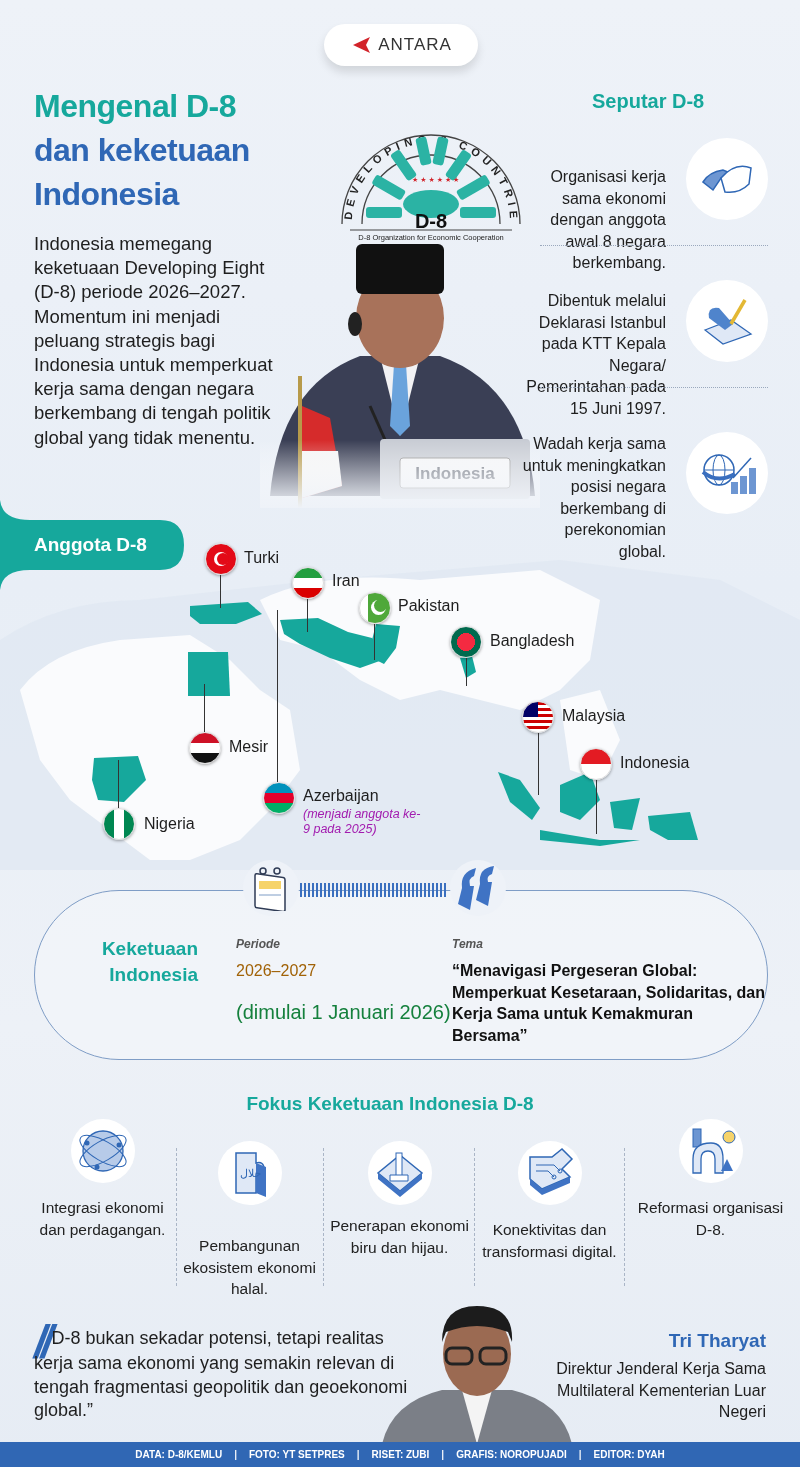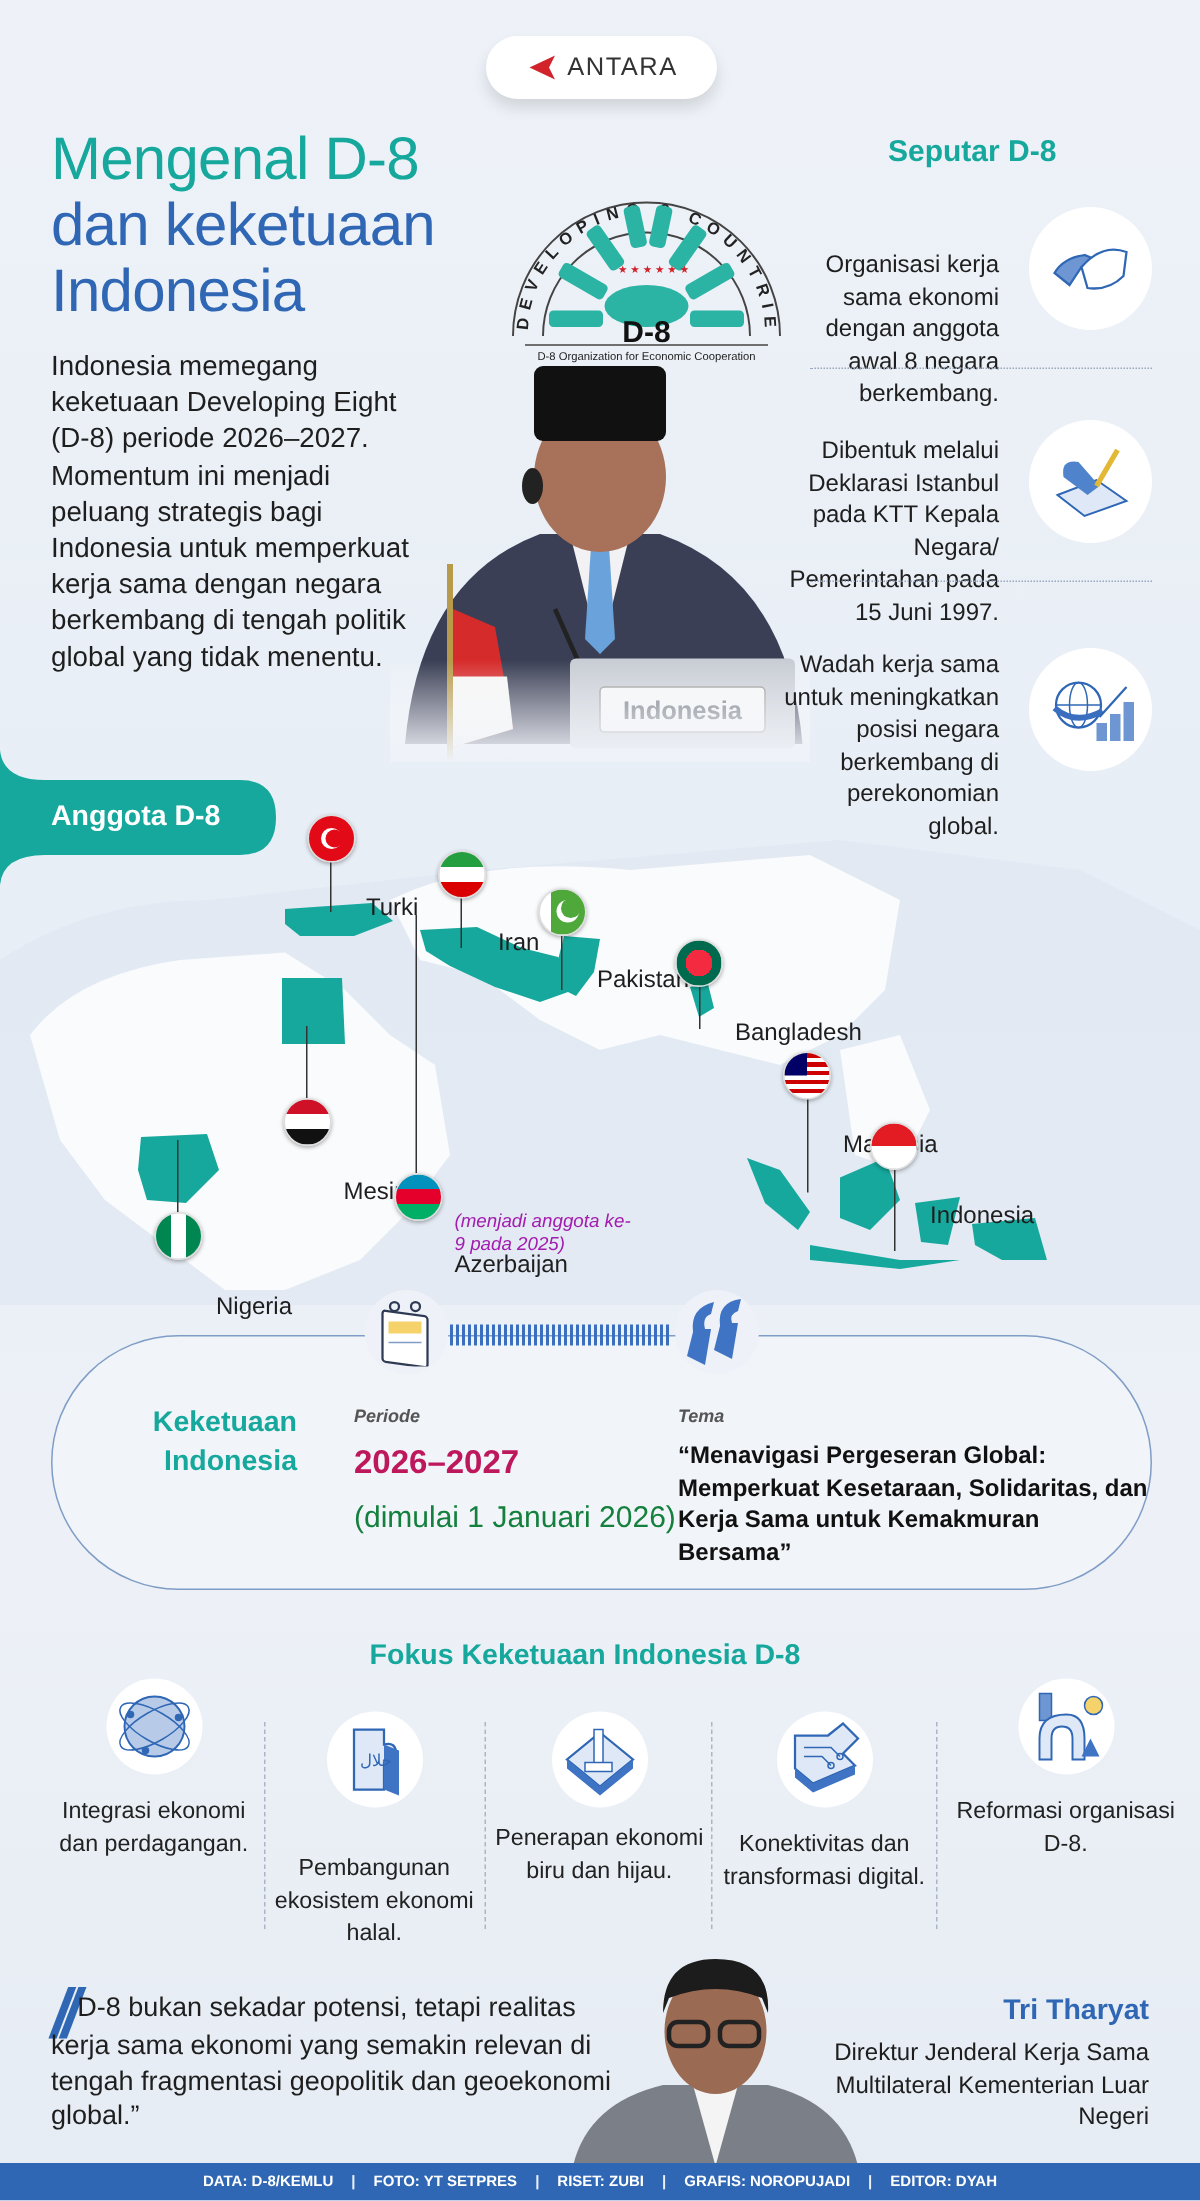--- a/index.html
+++ b/index.html
@@ -11,52 +11,52 @@
   }
   .abs { position: absolute; }
   
   .logo-pill {
     left: 324px; top: 24px; width: 154px; height: 42px; border-radius: 21px;
     background: #fff; box-shadow: 0 6px 10px rgba(0,0,0,0.12);
     display: flex; align-items: center; justify-content: center; gap: 6px;
   }
   .logo-text { font-size: 17px; letter-spacing: 1px; color: #333; }
   
-  .title { left: 34px; top: 84px; font-weight: normal; font-size: 40px; line-height: 44px; letter-spacing: -0.5px; }
+  .title { left: 34px; top: 84px; font-weight: bold; font-size: 32px; line-height: 44px; letter-spacing: -0.5px; }
   .title .l1 { color: #16a89c; display: block; }
   .title .l2, .title .l3 { color: #2f67b5; display: block; }
   .intro { left: 34px; top: 232px; width: 250px; font-size: 18.5px; line-height: 24.2px; color: #1e1e1e; }
   
   .d8logo { left: 338px; top: 112px; width: 186px; height: 130px; }
   
   .person { left: 260px; top: 236px; width: 280px; height: 272px; }
   
   .seputar-title { left: 592px; top: 90px; font-size: 20px; font-weight: bold; color: #16a89c; }
   .sep-item { right: 134px; text-align: right; font-size: 16px; line-height: 21.5px; color: #1e1e1e; margin-top: 36px; }
   .sep-icon { width: 82px; height: 82px; border-radius: 50%; background: #fff; display: flex; align-items: center; justify-content: center; }
   .dotted { left: 540px; width: 228px; border-top: 1.5px dotted #9aa8bd; }
   
   .anggota-band { left: 0; top: 500px; width: 800px; height: 90px; }
   .anggota-tab {
     left: 0; top: 520px; width: 184px; height: 50px; background: #16a89c;
     border-radius: 0 25px 25px 0; display: flex; align-items: center; padding-left: 34px;
     color: #fff; font-weight: bold; font-size: 19px;
   }
   .map { left: 0; top: 540px; width: 800px; height: 330px; }
-  .pin-label { font-size: 16px; color: #1e1e1e; margin-top: 48px; }
+  .pin-label { font-size: 16px; color: #1e1e1e; }
   .pin-note { font-size: 12.5px; font-style: italic; color: #a21caf; line-height: 15px; }
   .flag { width: 32px; height: 32px; border-radius: 50%; overflow: hidden; box-shadow: 0 1px 3px rgba(0,0,0,0.35); border: 1.5px solid #ddd; }
   
   .ket-box {
     left: 34px; top: 890px; width: 734px; height: 170px; border: 1.3px solid #7f9dc6;
     border-radius: 85px; background: rgba(255,255,255,0.25);
   }
   .ket-title { left: 86px; top: 936px; text-align: right; width: 112px; font-size: 19px; line-height: 26px; font-weight: bold; color: #16a89c; }
   .ket-lbl { font-size: 12px; font-style: italic; font-weight: bold; color: #555; }
-  .ket-period { left: 236px; top: 962px; font-size: 22px; font-weight: bold; color: #be185d; }
+  .ket-period { left: 236px; top: 962px; font-size: 16px; font-weight: normal; color: #a16207; }
   .ket-sub { left: 236px; top: 1001px; font-size: 20px; color: #15803d; }
   .ket-theme { left: 452px; top: 960px; width: 320px; font-size: 16px; line-height: 21.5px; font-weight: bold; color: #111; }
   .ket-icon { width: 56px; height: 56px; border-radius: 50%; background: #eef2f8; display: flex; align-items: center; justify-content: center; }
   .stripe { left: 300px; top: 883px; width: 146px; height: 14px;
     background: repeating-linear-gradient(90deg, #3a6fbf 0 2px, transparent 2px 4px); }
   
   .fokus-title { left: 0; width: 780px; top: 1093px; text-align: center; font-size: 19px; font-weight: bold; color: #16a89c; }
   .fokus-col { width: 147px; text-align: center; font-size: 15.5px; line-height: 21.5px; color: #222; }
   .fokus-icon { width: 64px; height: 64px; border-radius: 50%; background: #fff; margin: 0 auto; display: flex; align-items: center; justify-content: center; }
   .vdiv { width: 0; border-left: 1.3px dashed #aab5c6; top: 1148px; height: 138px; }

